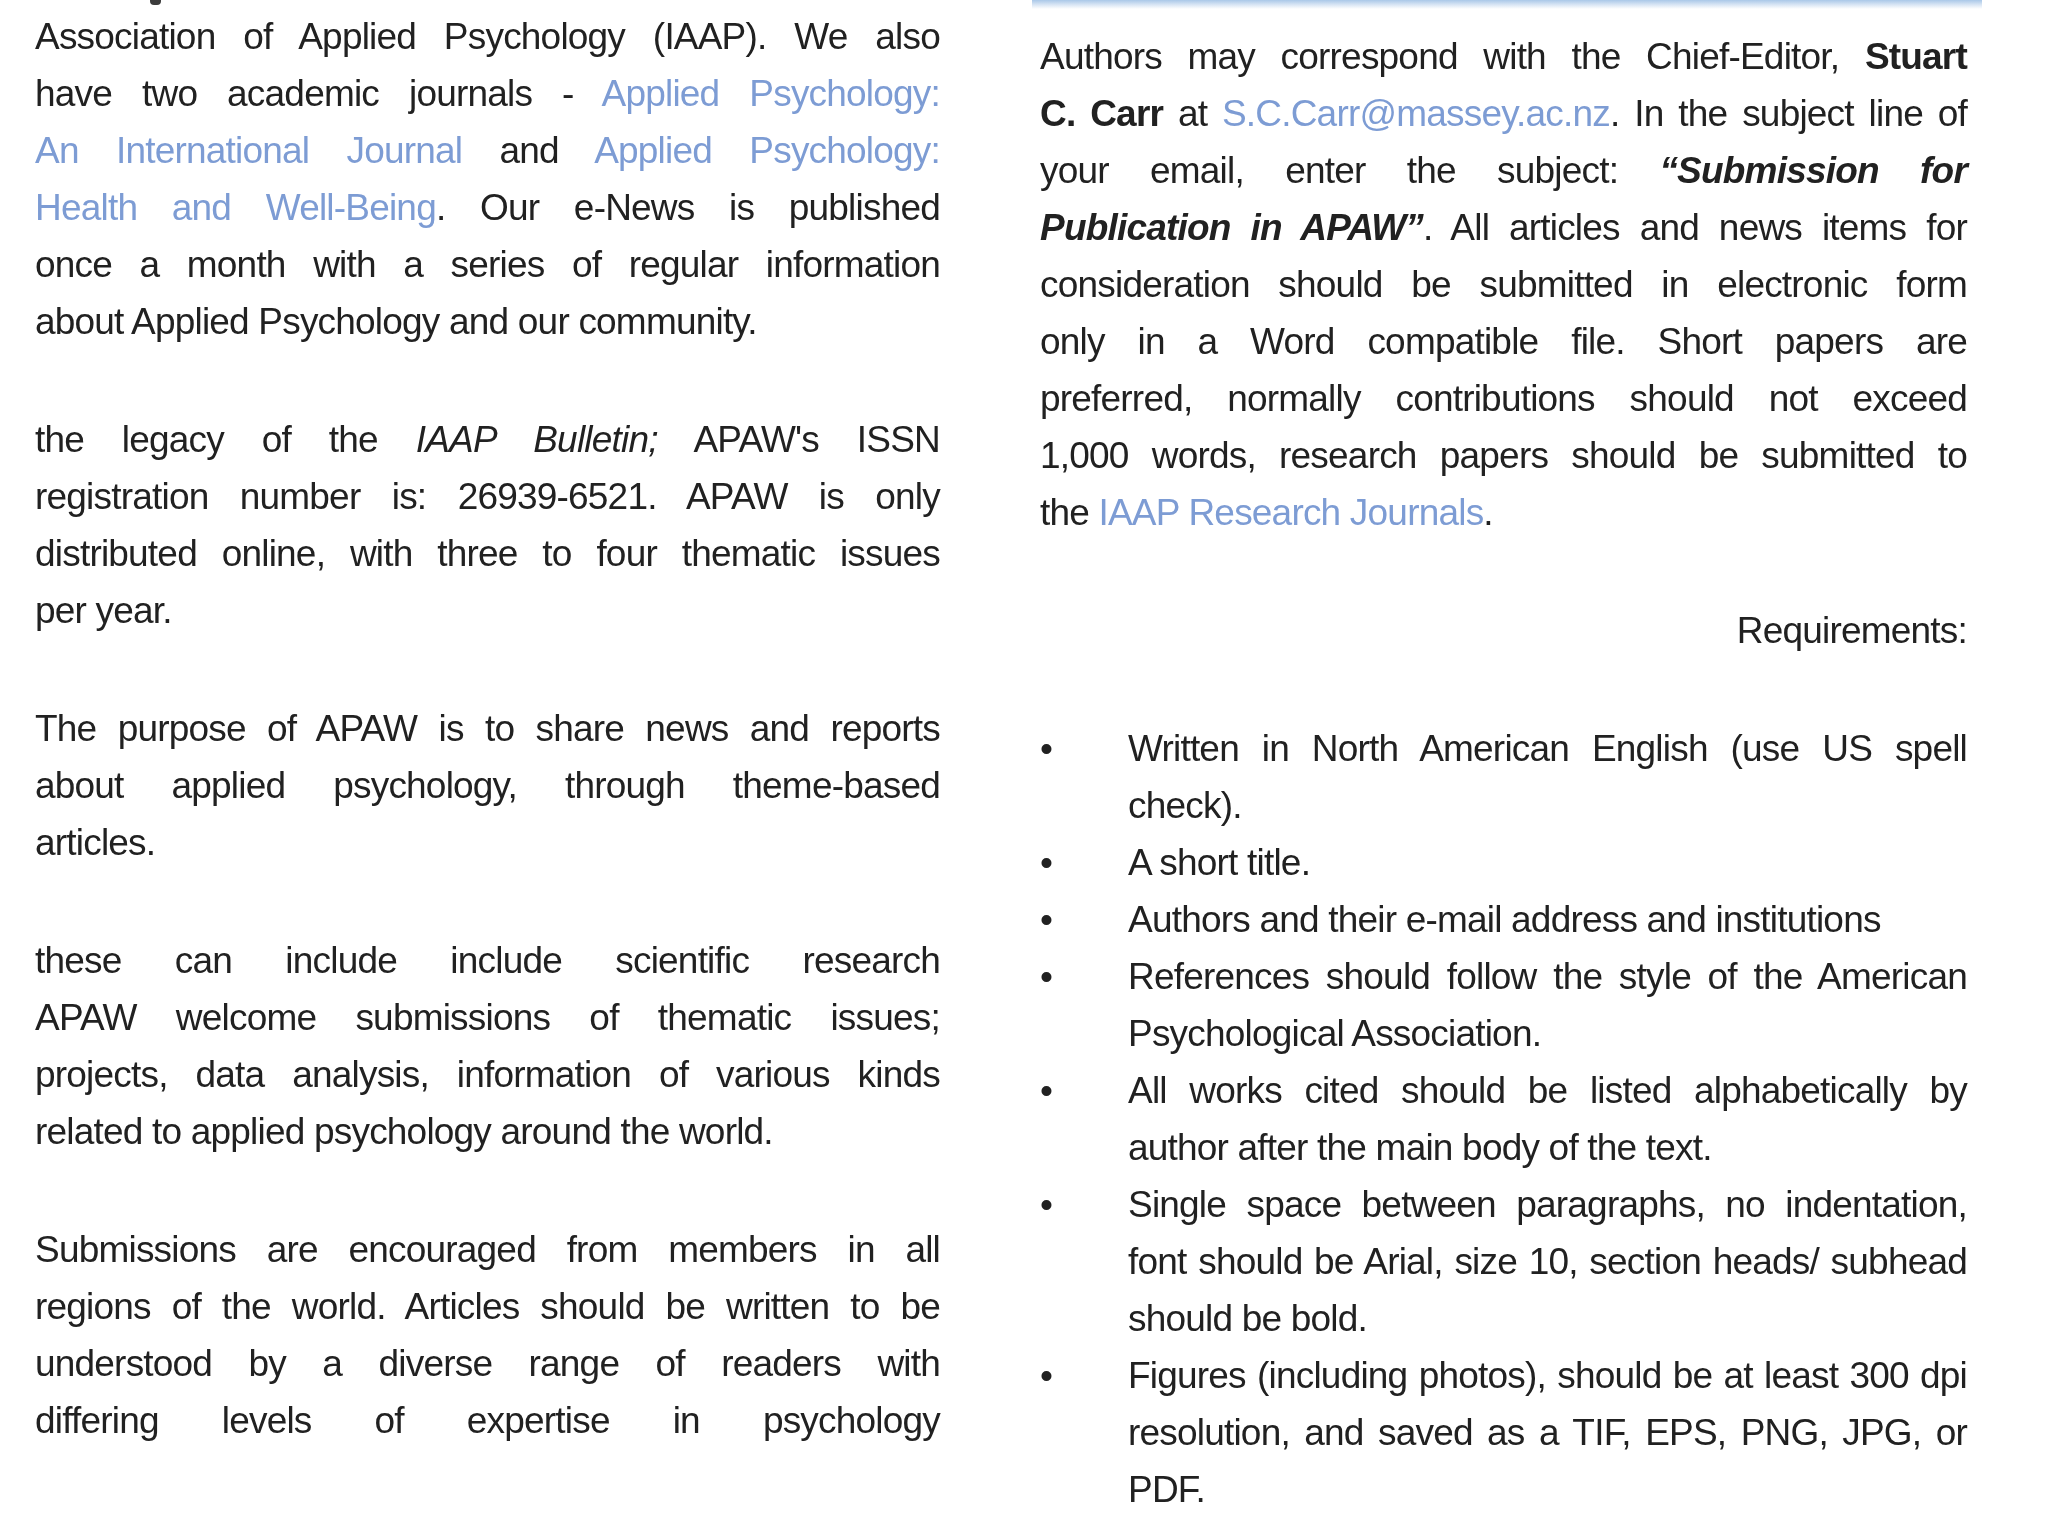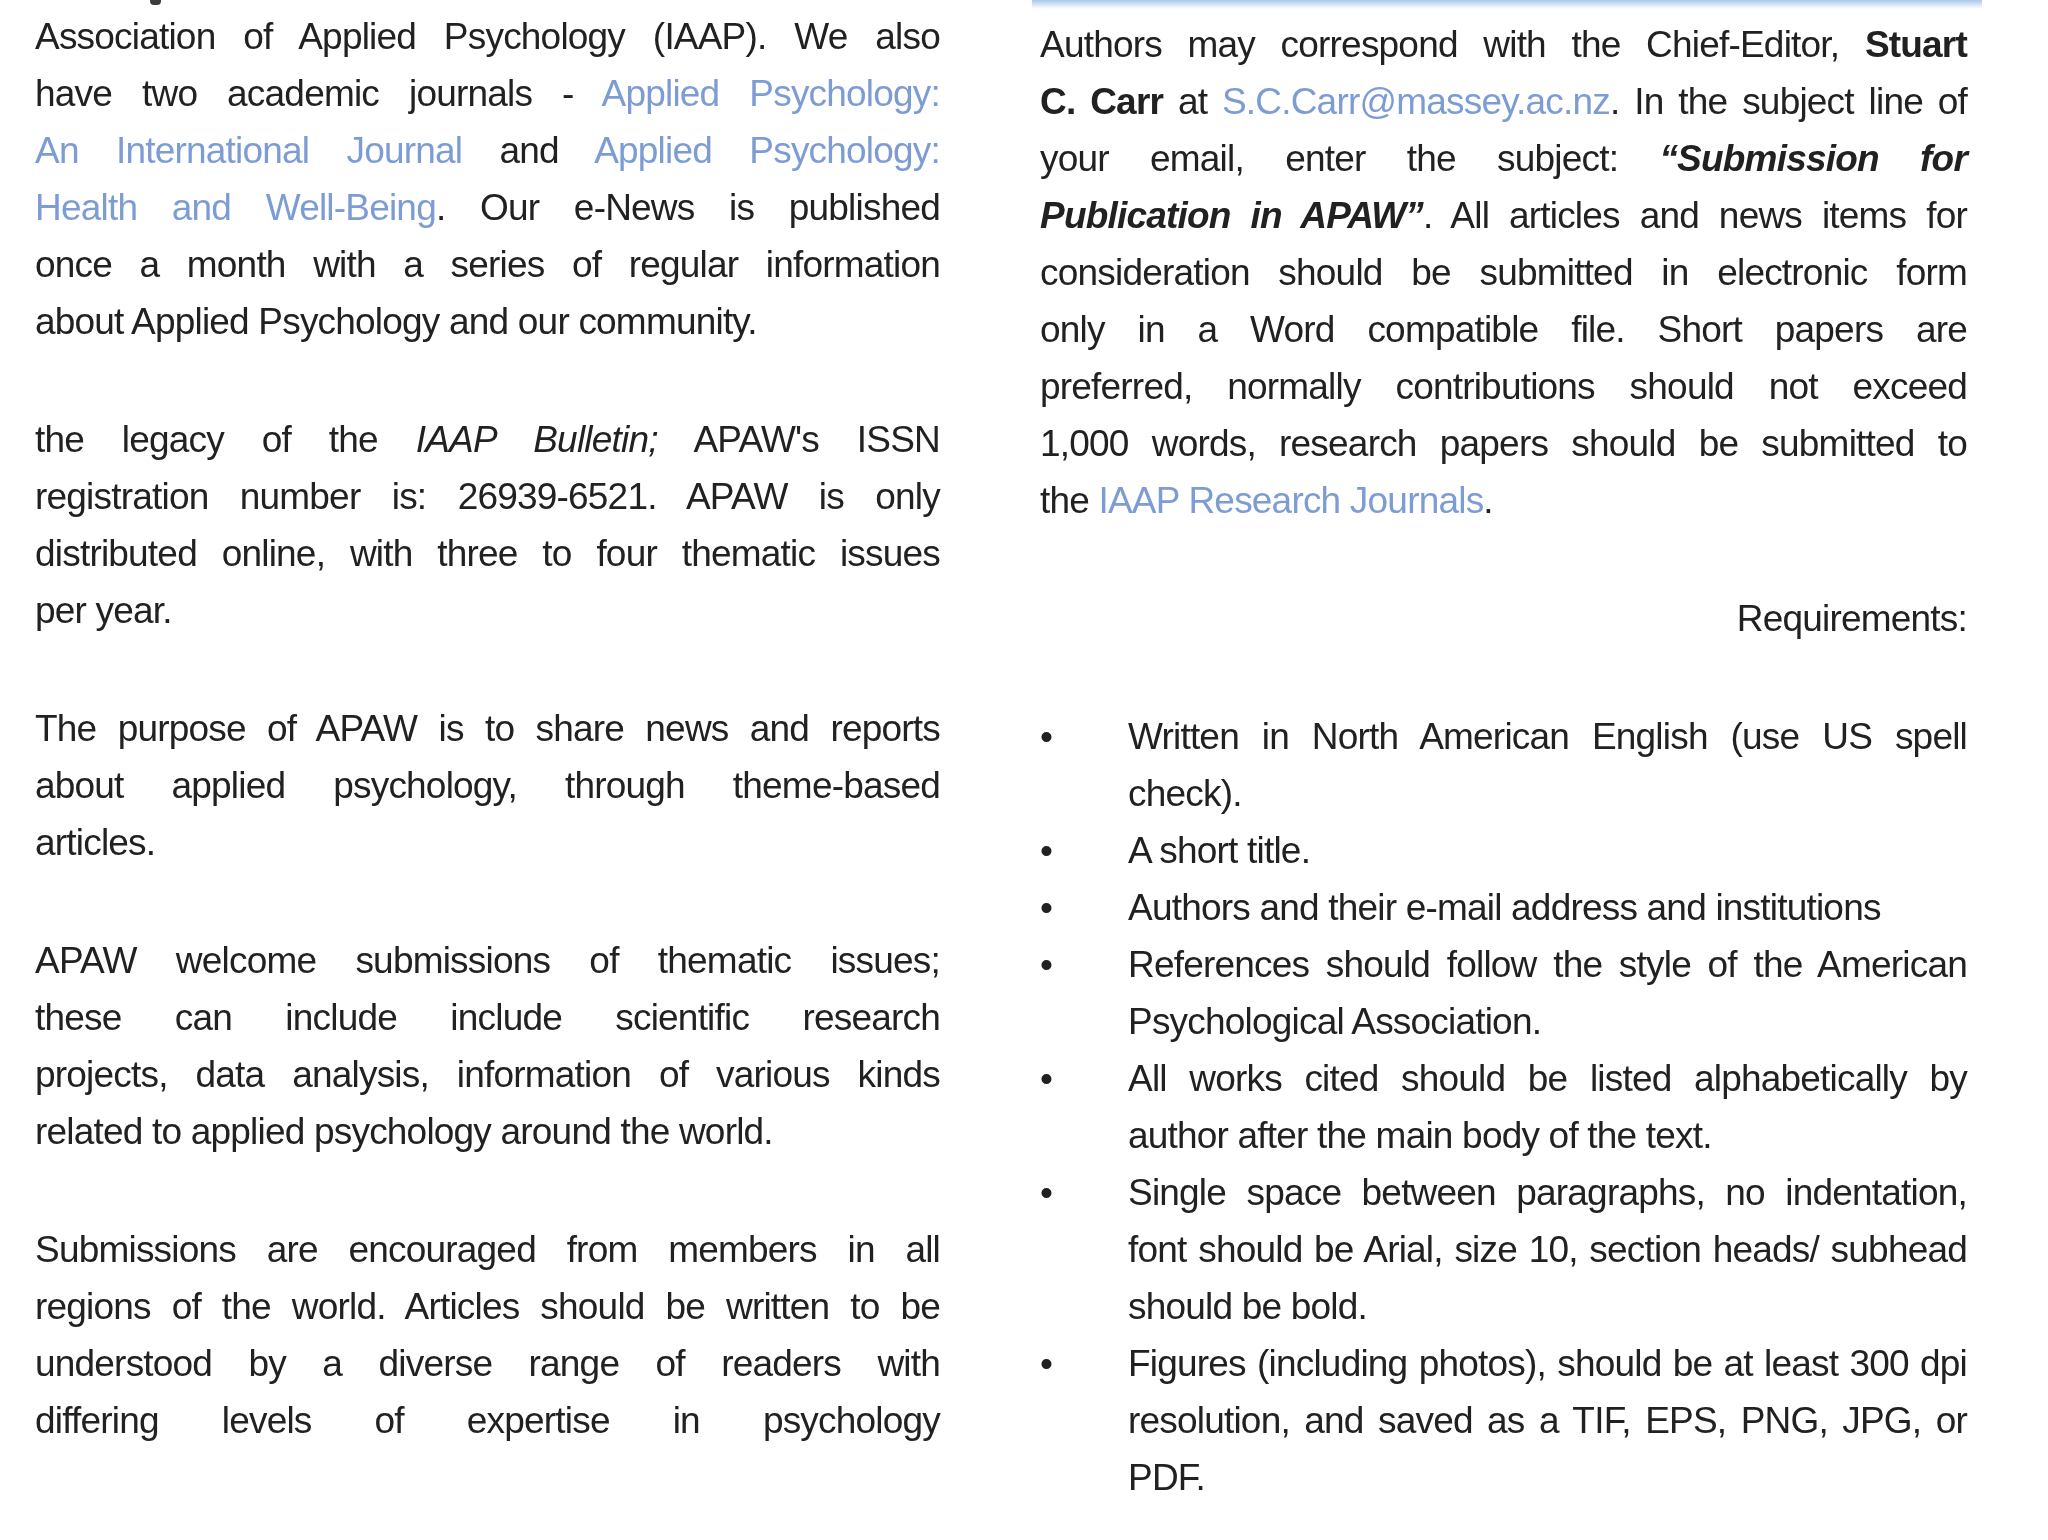--- a/index.html
+++ b/index.html
@@ -2,21 +2,21 @@
 <html style="--text: #212121; --link: #7d9cd4; --div1: #aac8e8;"><head>
 <meta charset="utf-8">
 <style>
   html,body{margin:0;padding:0;background:#ffffff;}
   .page{
     position:relative;width:2048px;height:1540px;background:#ffffff;
     overflow:hidden;font-family:"Liberation Sans",sans-serif;color:var(--text,#212121);padding-left:20px;
   }
   .col{position:absolute;font-size:37px;line-height:57px;letter-spacing:-0.8px;filter:blur(0.7px);}
   .col-left{left:35px;top:8px;width:905px;}
-  .col-right{left:1040px;top:16px;width:927px;}
+  .col-right{left:1040px;top:28px;width:927px;}
   .para{margin:0 0 61px 0;}
   .line{text-align:justify;text-align-last:justify;}
   .line.last{text-align:center;text-align-last:left;}
   .s-n{font-weight:normal;}
   .s-b{font-weight:bold;}
   .s-i{font-style:italic;}
   .s-bi{font-weight:bold;font-style:italic;}
   a.s-a{color:var(--link,#7d9cd4);text-decoration:none;cursor:pointer;}
   .heading{font-weight:normal;margin:0 0 61px 0;text-align:right;}
   .bullet{display:flex;align-items:flex-start;}
@@ -51,22 +51,22 @@
         <div class="line"><span class="s-n">registration number is: 26939-6521. APAW is only</span></div>
         <div class="line"><span class="s-n">distributed online, with three to four thematic issues</span></div>
         <div class="line last"><span class="s-n">per year.</span></div>
       </div>
       <div class="para">
         <div class="line"><span class="s-n">The purpose of APAW is to share news and reports</span></div>
         <div class="line"><span class="s-n">about applied psychology, through theme-based</span></div>
         <div class="line last"><span class="s-n">articles.</span></div>
       </div>
       <div class="para">
+        <div class="line"><span class="s-n">these can include include scientific research</span></div>
         <div class="line"><span class="s-n">APAW welcome submissions of thematic issues;</span></div>
-        <div class="line"><span class="s-n">these can include include scientific research</span></div>
         <div class="line"><span class="s-n">projects, data analysis, information of various kinds</span></div>
         <div class="line last"><span class="s-n">related to applied psychology around the world.</span></div>
       </div>
       <div class="para">
         <div class="line"><span class="s-n">Submissions are encouraged from members in all</span></div>
         <div class="line"><span class="s-n">regions of the world. Articles should be written to be</span></div>
         <div class="line"><span class="s-n">understood by a diverse range of readers with</span></div>
         <div class="line"><span class="s-n">differing levels of expertise in psychology</span></div>
       </div>
     </div>

